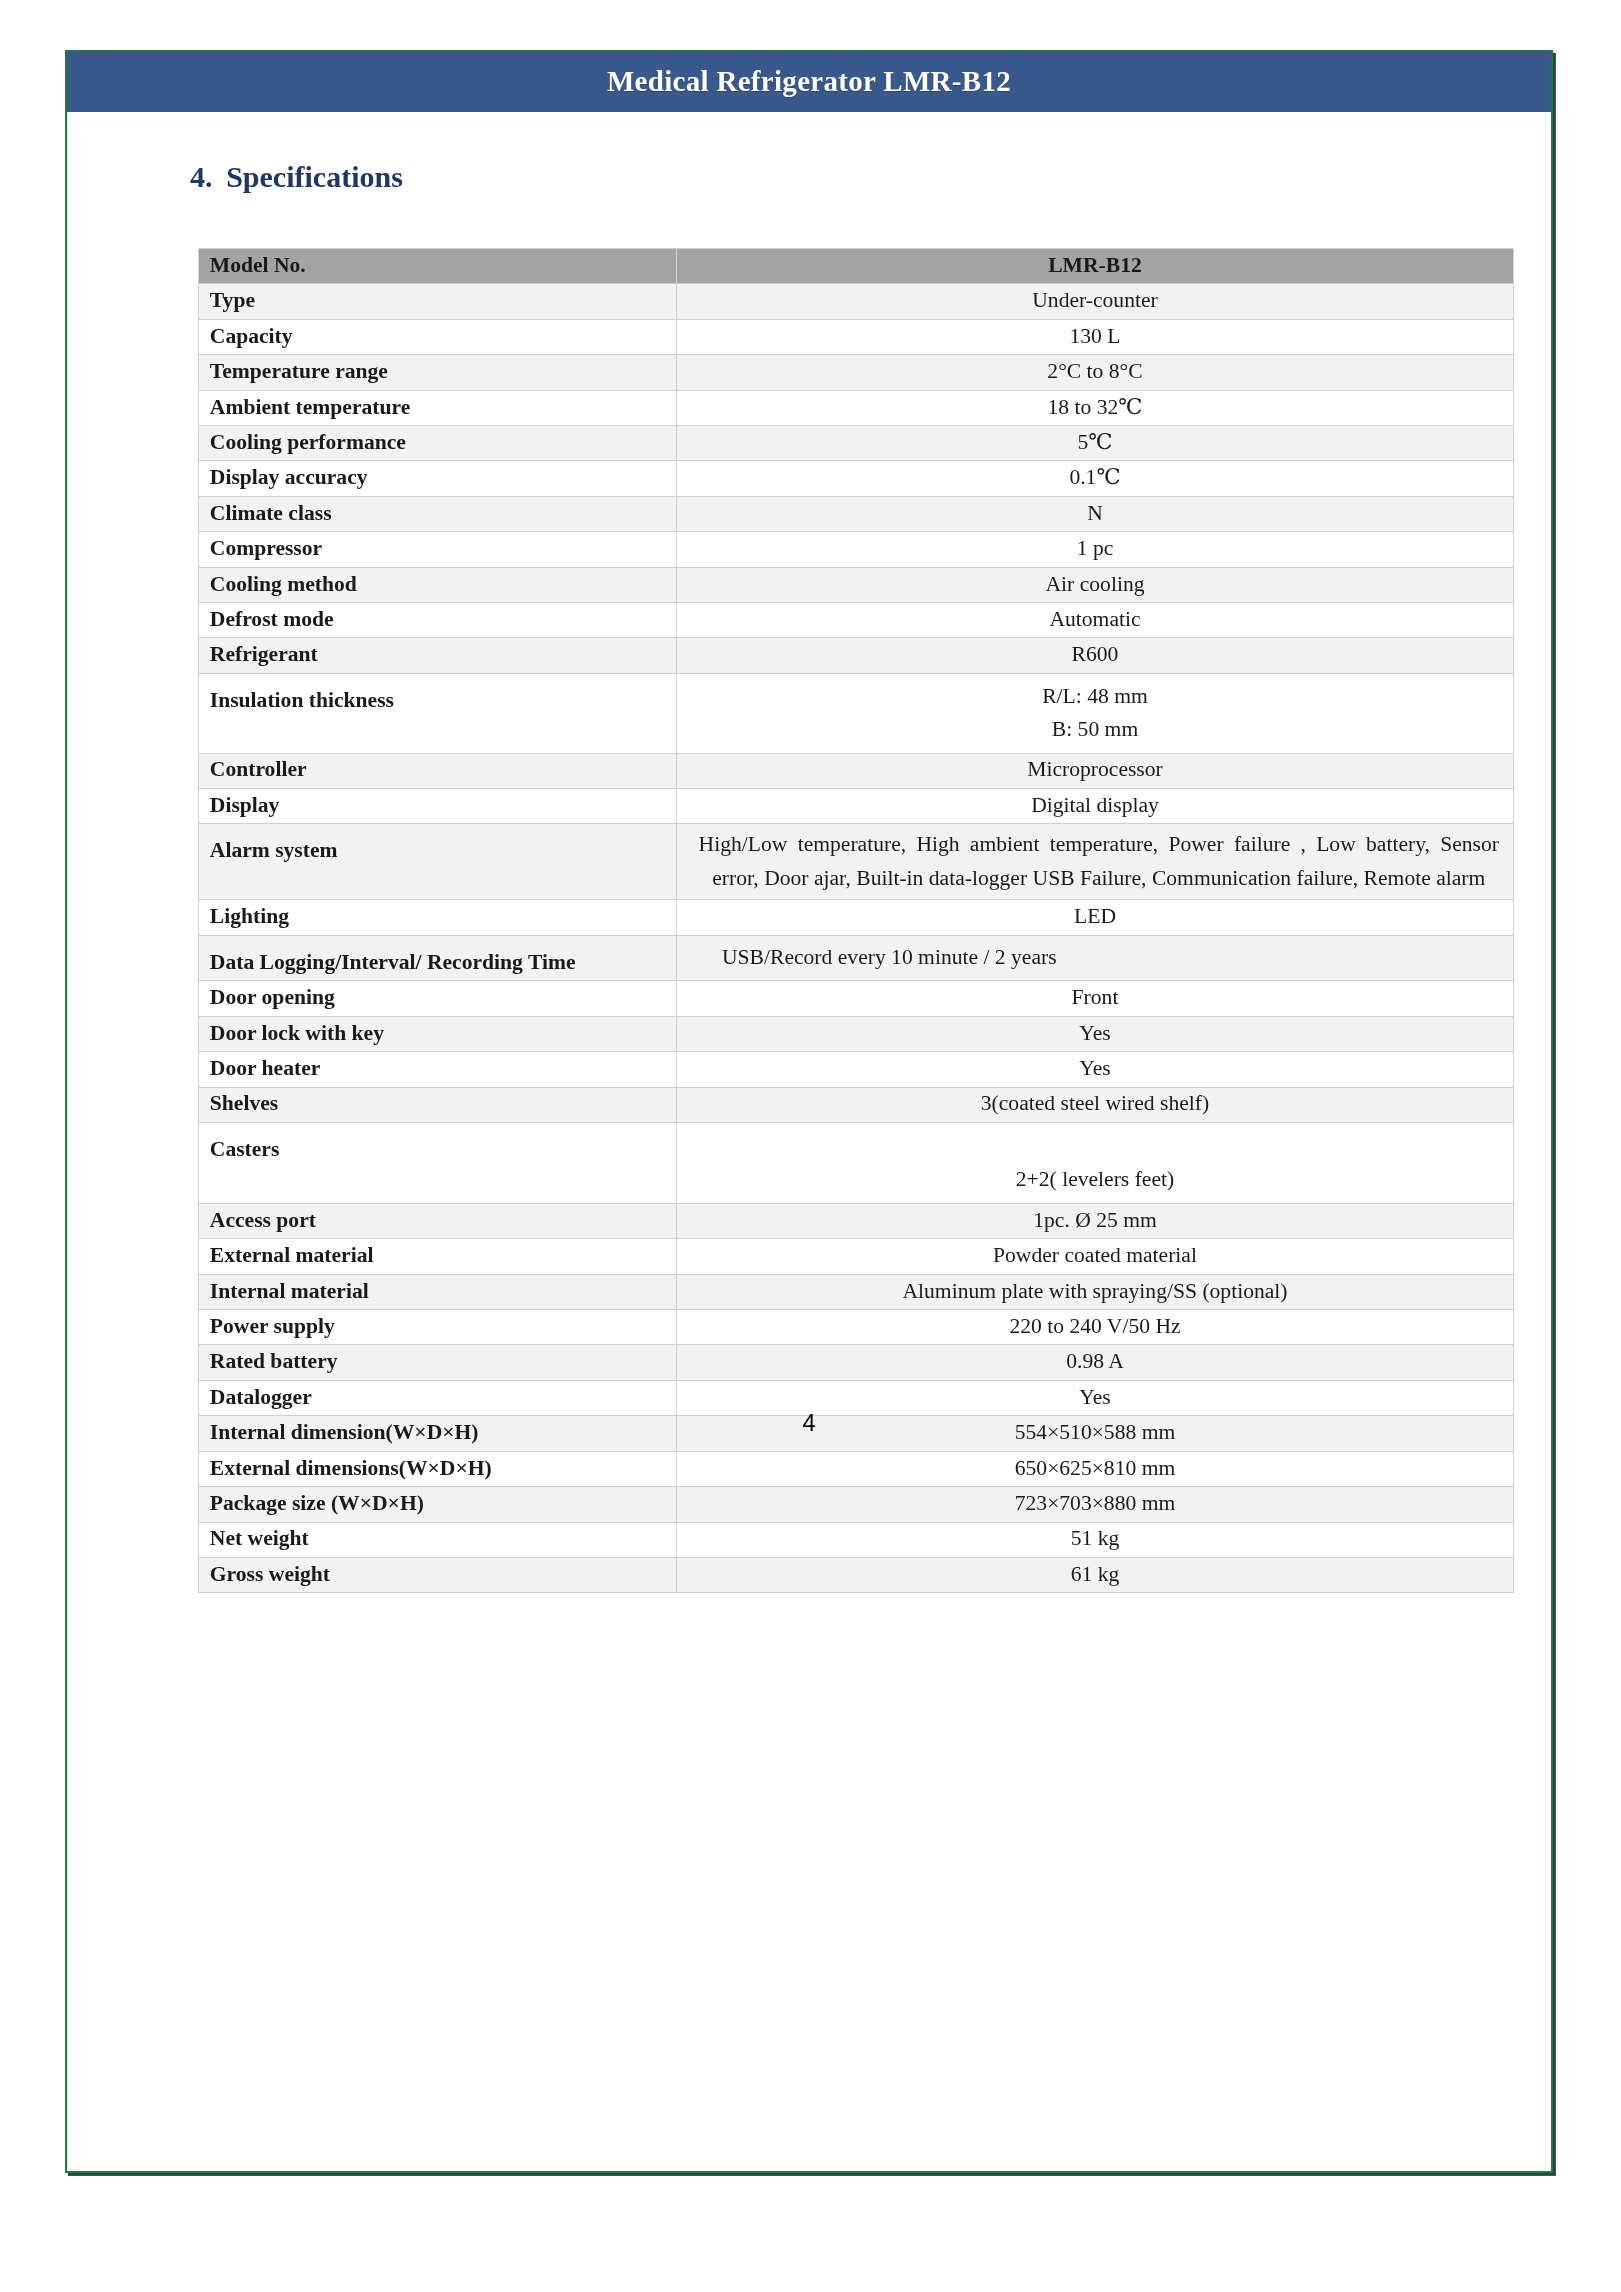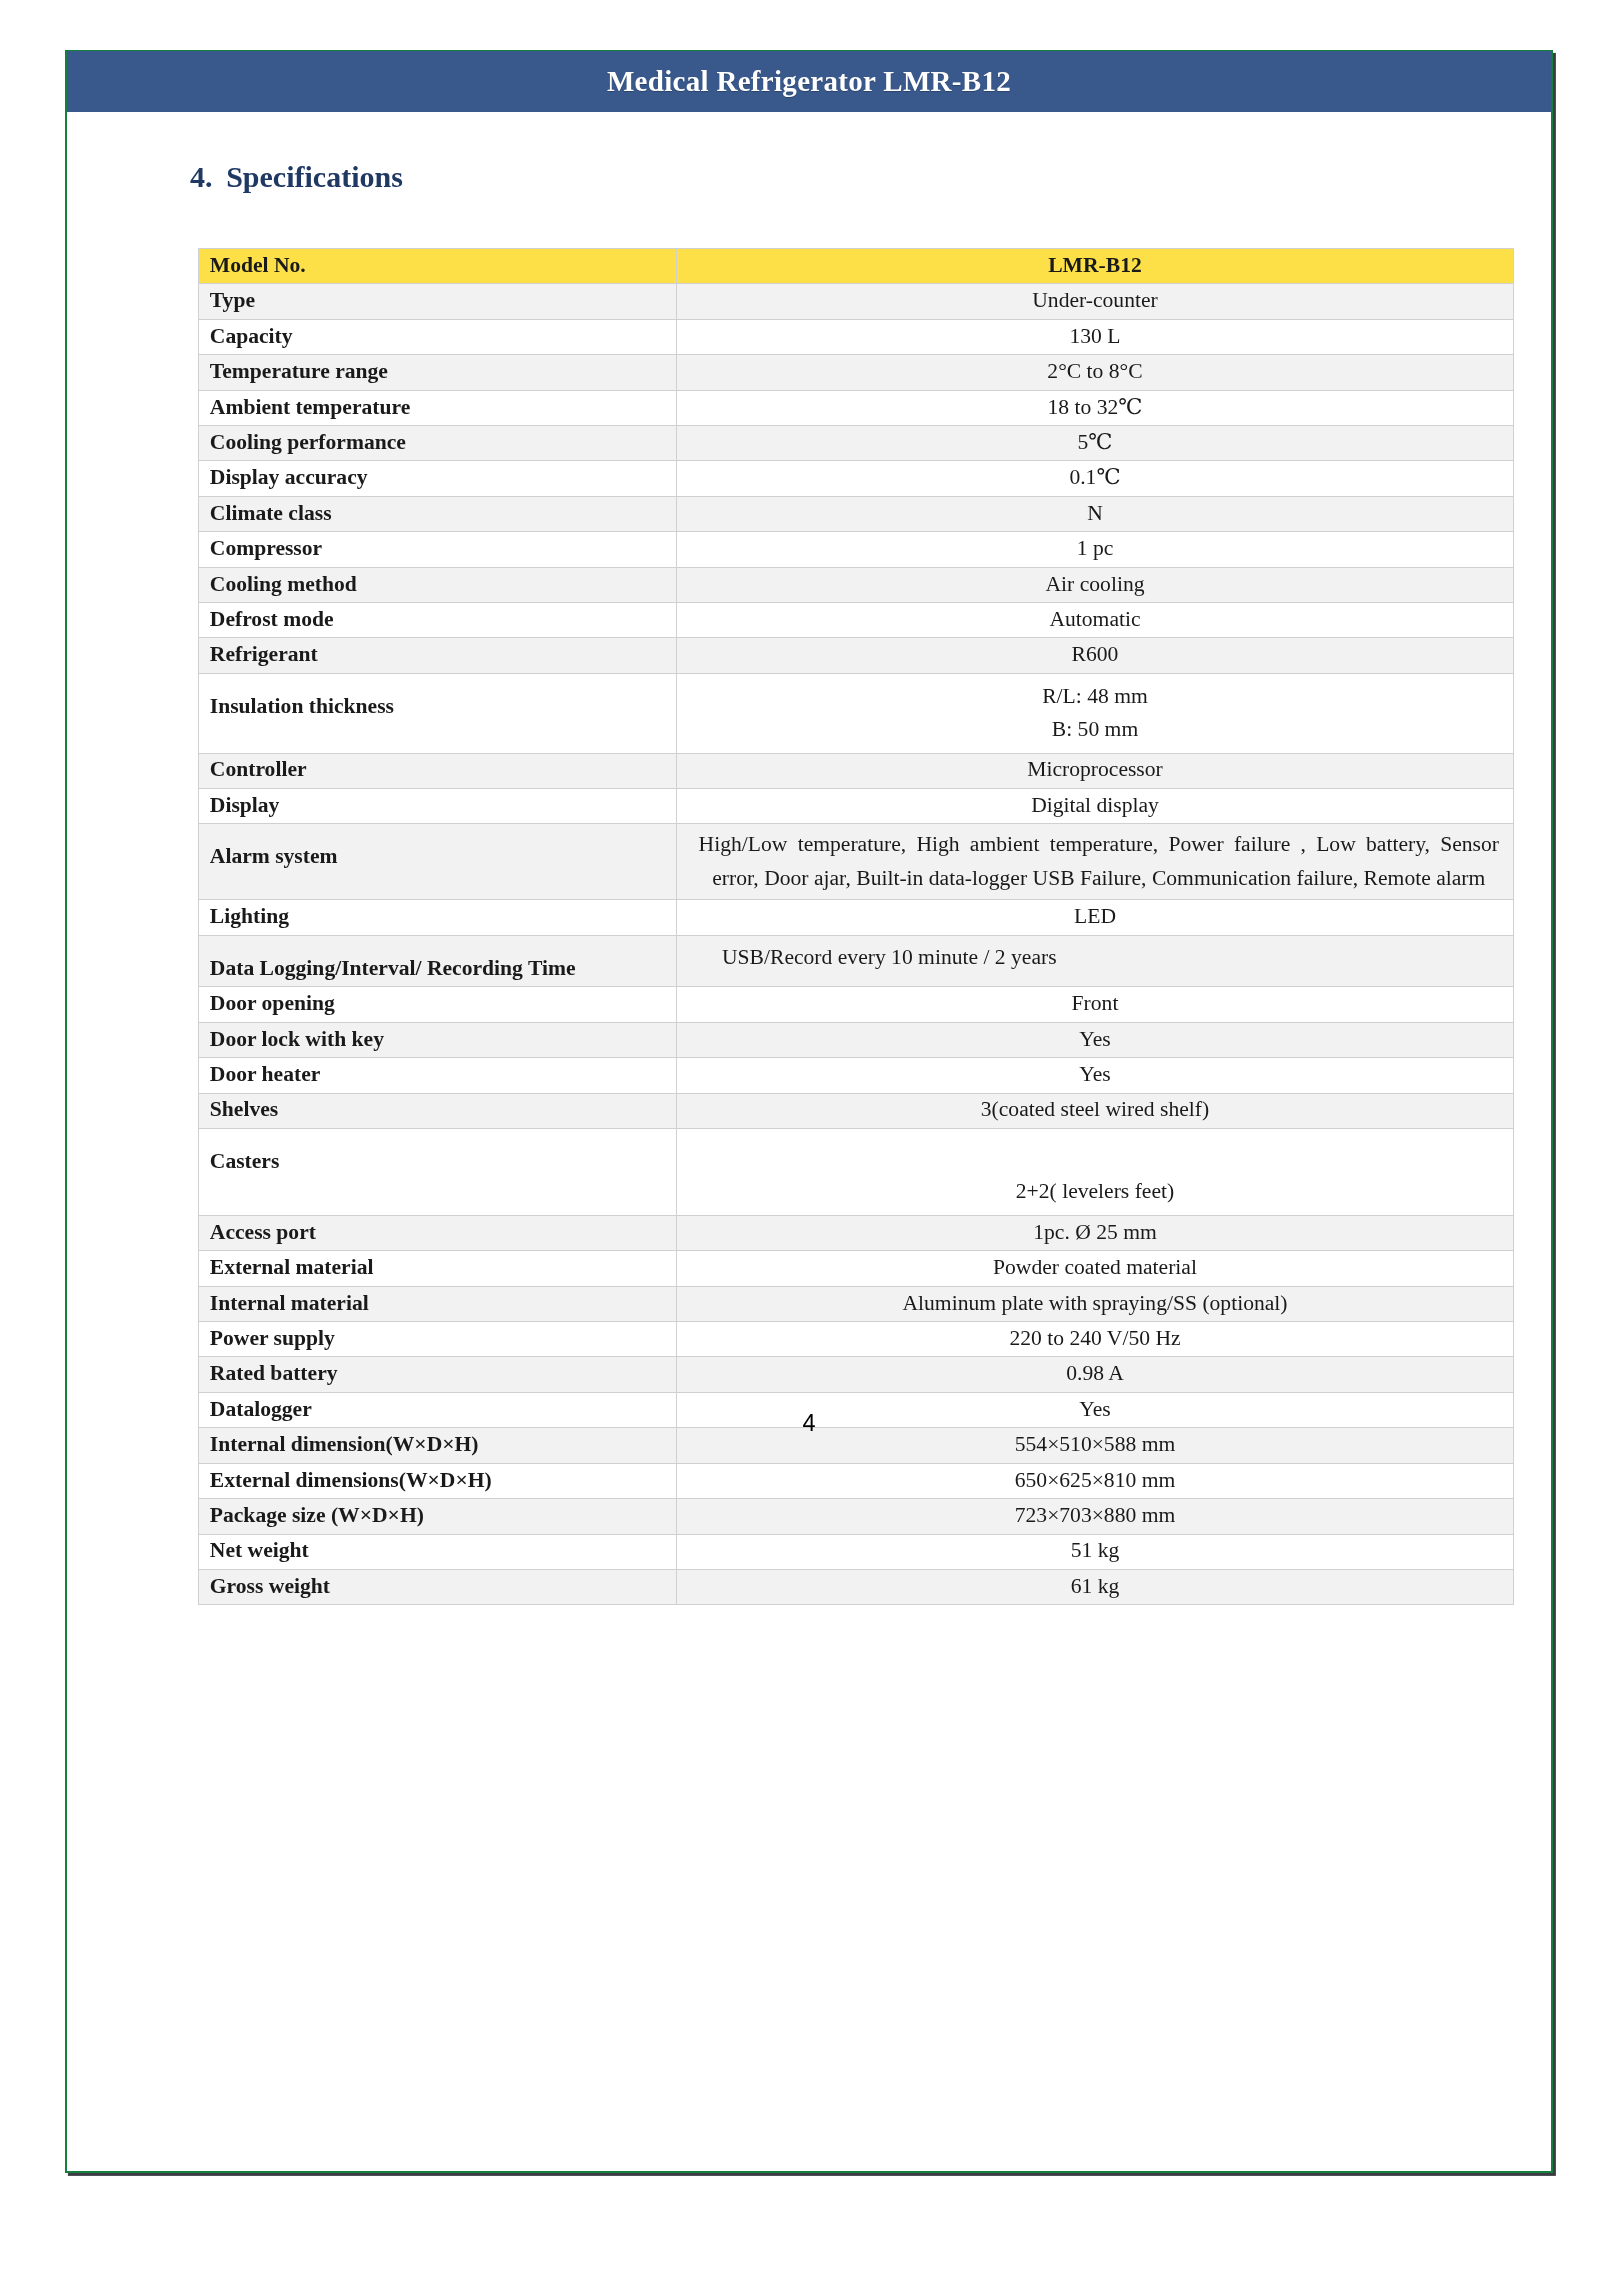--- a/index.html
+++ b/index.html
@@ -94,42 +94,42 @@
     text-align: center;
     color: #1a1a1a;
     padding-left: 17.6px;
     padding-right: 17.6px;
   }
 
   
   #spec-table tr.shade td { background: #F2F2F2; }
   #spec-table tr.plain td { background: #FFFFFF; }
   #spec-table tr.head td {
-    background: #fde047;
+    background: #a3a3a3;
     font-weight: bold;
   }
   #spec-table tr.head td.value { font-weight: bold; }
 
   
   #spec-table td.value-justify {
     text-align: justify;
     text-align-last: center;
     padding-left: 21.6px;
     padding-right: 14px;
     line-height: 1.58;
   }
   #spec-table td.value-left {
     text-align: left;
     padding-left: 45px;
     vertical-align: top;
     padding-top: 7.8px;
   }
   #spec-table td.label-top {
     vertical-align: top;
-    padding-top: 19px;
+    padding-top: 13px;
   }
   #spec-table td.value-bottom {
     vertical-align: bottom;
     padding-bottom: 8.8px;
   }
   #spec-table td.value-multiline {
     line-height: 1.55;
     padding-top: 5.9px;
     padding-bottom: 5.9px;
   }

